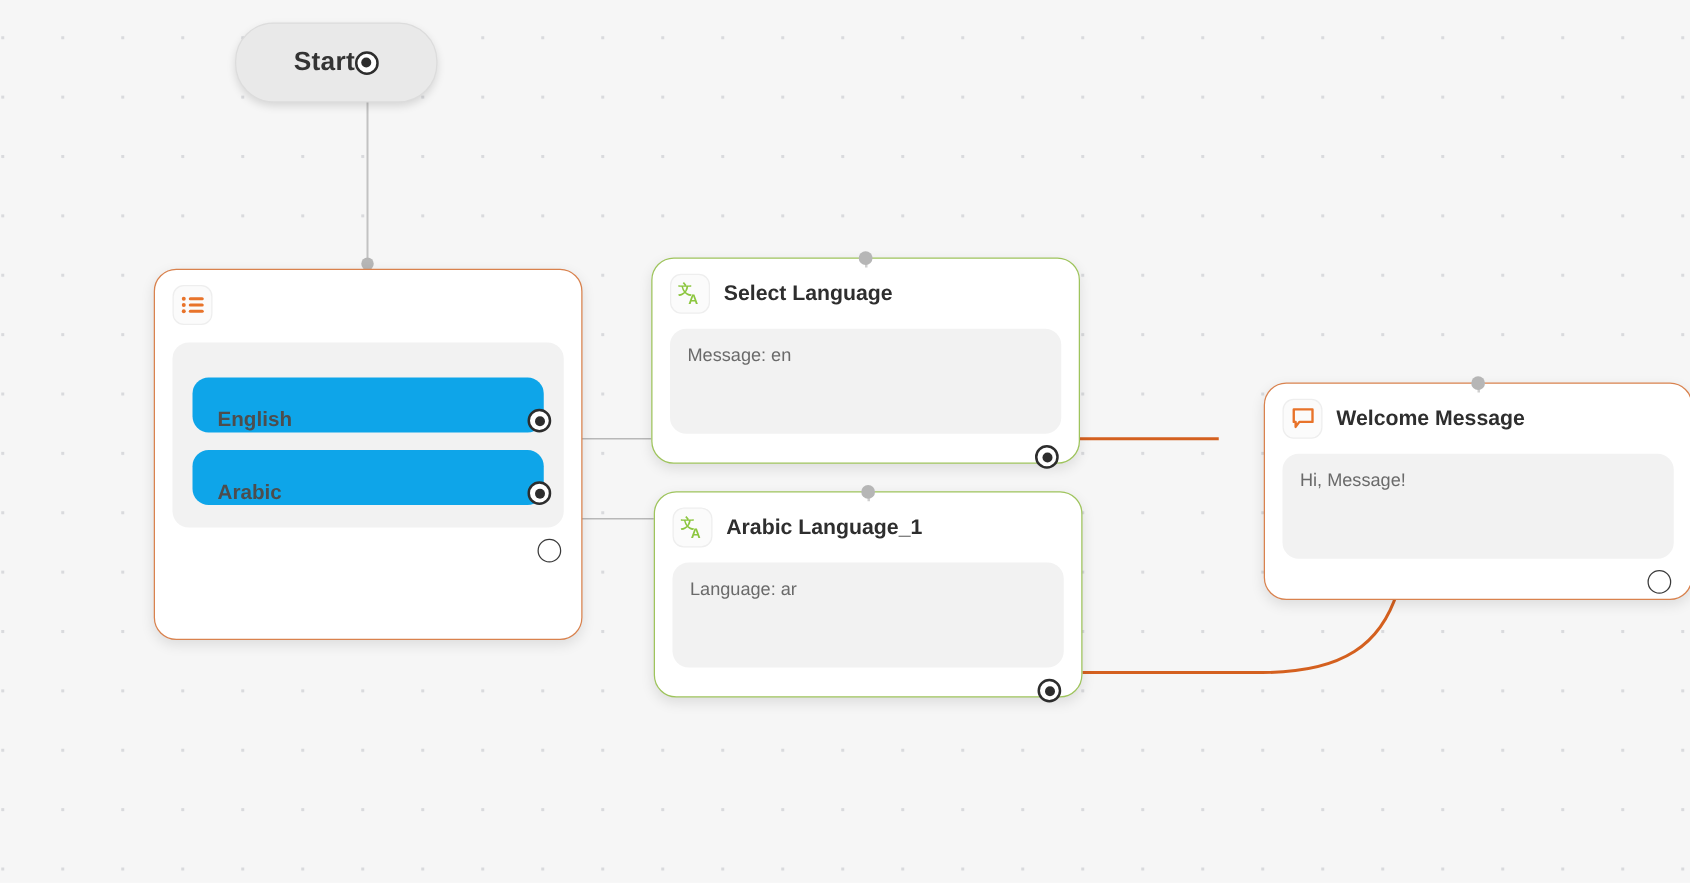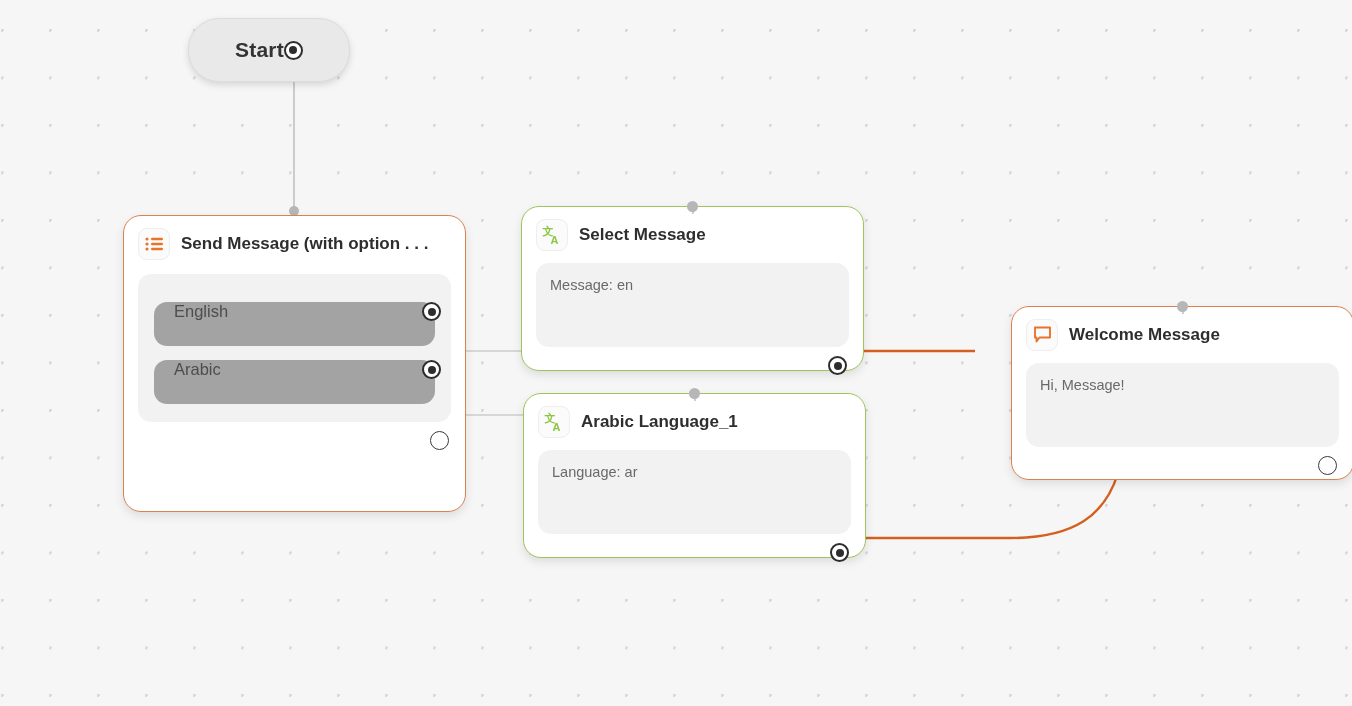--- a/index.html
+++ b/index.html
@@ -123,27 +123,28 @@
   .node-foot {
     display: flex;
     justify-content: flex-end;
     padding: 9px 16px 11px 16px;
   }
 
   
   .opt-row {
     position: relative;
     margin-top: 14px;
-    background: #a3a3a3;
+    background: #0ea5e9;
     border-radius: 13px;
     height: 44px;
     display: flex;
-    align-items: flex-start;
+    align-items: flex-end;
     padding: 0 16px 0 20px;
     justify-content: space-between;
+    font-weight: bold;
   }
   .opt-label {
     font-size: 16.5px;
     color: #4d4d4d;
   }
   .opt-handle {
     position: absolute;
     right: -6px;
   }
 
@@ -209,21 +210,20 @@
       <span class="node-icon">
         <svg width="19" height="16" viewBox="0 0 19 16">
           <circle cx="2" cy="3" r="1.6" fill="#e8732a"></circle>
           <circle cx="2" cy="8" r="1.6" fill="#e8732a"></circle>
           <circle cx="2" cy="13" r="1.6" fill="#e8732a"></circle>
           <rect x="6" y="1.8" width="12" height="2.4" rx="1.2" fill="#e8732a"></rect>
           <rect x="6" y="6.8" width="12" height="2.4" rx="1.2" fill="#e8732a"></rect>
           <rect x="6" y="11.8" width="12" height="2.4" rx="1.2" fill="#e8732a"></rect>
         </svg>
       </span>
-      <span class="node-title">Send Message (with option . . .</span>
     </div>
     <div class="node-body">
 
       <div class="opt-row">
         <span class="opt-label">English</span>
         <span class="handle-filled opt-handle"></span>
       </div>
 
       <div class="opt-row">
         <span class="opt-label">Arabic</span>
@@ -238,21 +238,21 @@
   <div class="node green" id="node-select-language">
     <span class="top-handle-stem" style="left:170px;"></span>
     <span class="top-handle" style="left:165px;"></span>
     <div class="node-head">
       <span class="node-icon">
         <svg width="20" height="20" viewBox="0 0 20 20">
           <text x="0.5" y="10" font-family="'DejaVu Sans',sans-serif" font-size="11" font-weight="bold" fill="#8cc63f">文</text>
           <text x="8.5" y="18.5" font-family="'Liberation Sans',sans-serif" font-size="11" font-weight="bold" fill="#8cc63f">A</text>
         </svg>
       </span>
-      <span class="node-title">Select Message</span>
+      <span class="node-title">Select Language</span>
     </div>
     <div class="node-body tall">
       <div class="body-text">Message: en</div>
     </div>
     <div class="node-foot">
       <span class="handle-filled"></span>
     </div>
   </div>
 
   <div class="node green" id="node-select-language-1">

